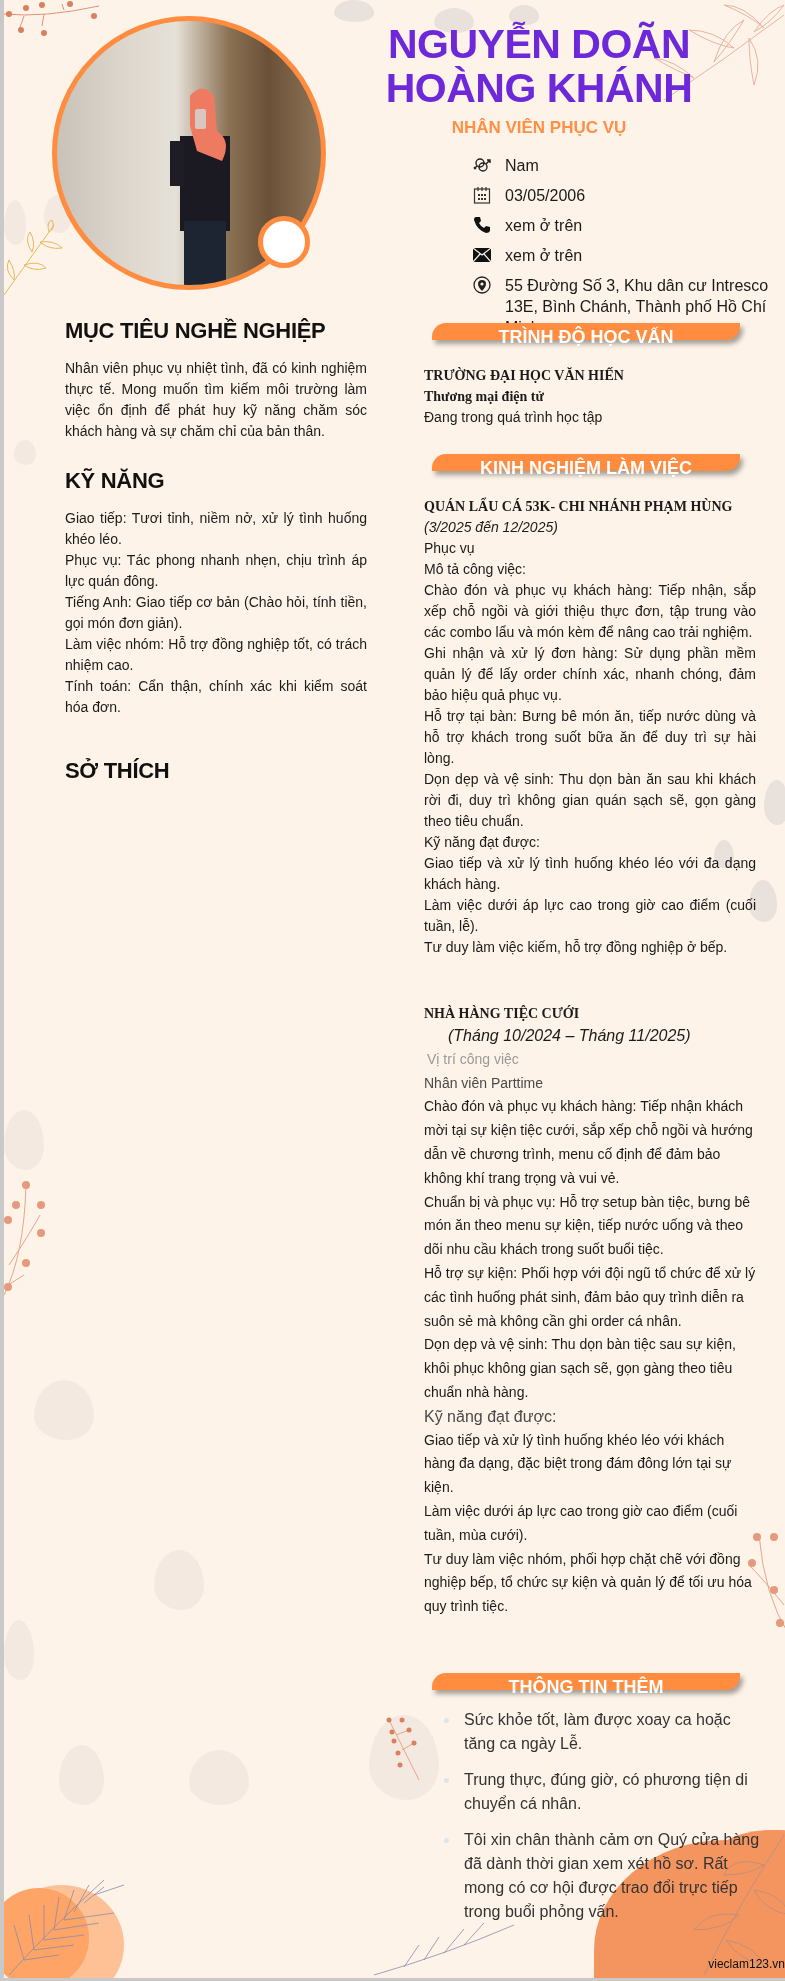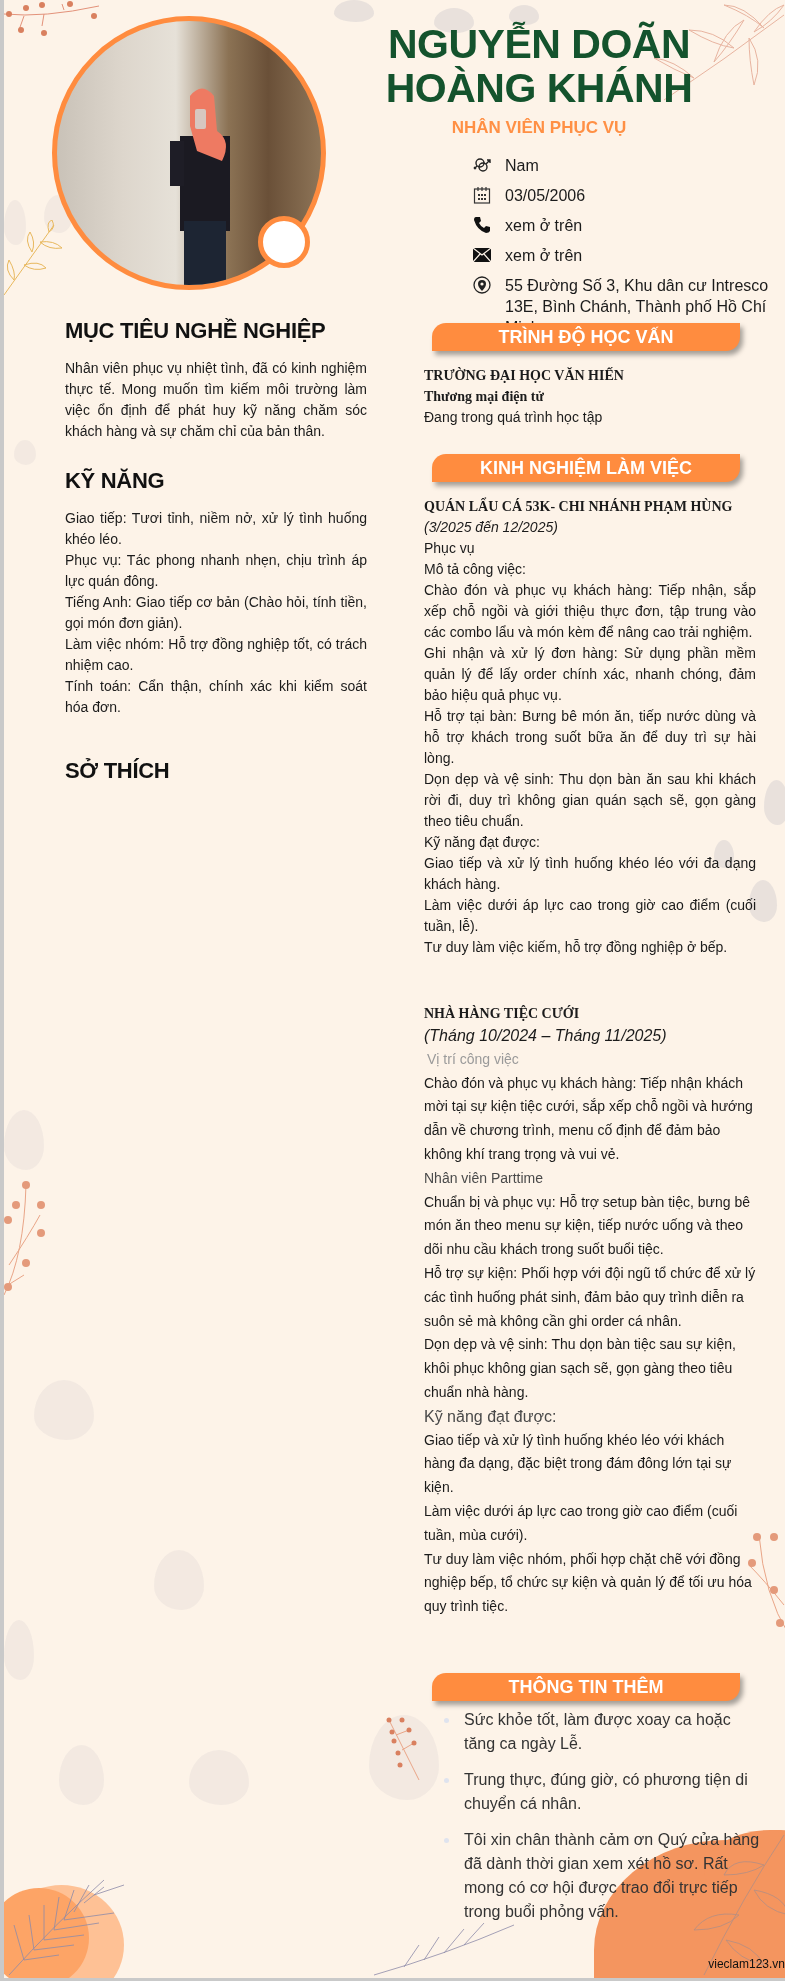--- a/index.html
+++ b/index.html
@@ -29,21 +29,21 @@
       position: absolute; left: 105px; top: 50px; width: 80px; height: 230px;
     }
     .photo-badge {
       position: absolute; left: 254px; top: 216px; width: 52px; height: 52px;
       border-radius: 50%; background: #fff; border: 5px solid #ff8c3f;
     }
 
     
     .name {
       position: absolute; left: 365px; top: 22px; width: 340px;
-      text-align: center; color: #14532d; font-weight: bold;
+      text-align: center; color: #6d28d9; font-weight: bold;
       font-size: 41px; line-height: 44px; letter-spacing: -0.5px;
     }
     .role {
       position: absolute; left: 365px; top: 118px; width: 340px;
       text-align: center; color: #ff9045; font-weight: bold; font-size: 17px;
     }
     .contacts { position: absolute; left: 468px; top: 155px; width: 300px; }
     .contact {
       display: flex; align-items: flex-start; font-size: 16px; color: #1b1b1b;
       line-height: 21px; margin-bottom: 9px;
@@ -52,21 +52,21 @@
     .contact.addr { height: 48px; overflow: hidden; }
 
     
     .left { position: absolute; left: 61px; top: 318px; width: 302px; }
     .sec-title { font-size: 22px; font-weight: bold; color: #111; margin-bottom: 14px; letter-spacing: -0.3px; }
     .para { font-size: 14px; line-height: 21px; color: #1b1b1b; text-align: justify; }
     .left .block { margin-bottom: 26px; }
 
     
     .banner {
-      position: absolute; left: 428px; width: 308px; height: 28px;
+      position: absolute; left: 428px; width: 308px; height: 17px;
       background: #ff8c3f; color: #fff; font-weight: bold; font-size: 18px;
       text-align: center; line-height: 28px;
       border-radius: 14px 0 14px 0;
       box-shadow: 3px 4px 5px rgba(0,0,0,.35);
     }
     .right { position: absolute; left: 420px; width: 332px; color: #1b1b1b; font-size: 14px; }
     .bold { font-weight: bold; font-family: Liberation Serif, serif; }
     .it { font-style: italic; }
     .line { line-height: 21px; }
     .just { text-align: justify; }
@@ -335,24 +335,24 @@
     <div class="line">Hỗ trợ tại bàn: Bưng bê món ăn, tiếp nước dùng và hỗ trợ khách trong suốt bữa ăn để duy trì sự hài lòng.</div>
     <div class="line">Dọn dẹp và vệ sinh: Thu dọn bàn ăn sau khi khách rời đi, duy trì không gian quán sạch sẽ, gọn gàng theo tiêu chuẩn.</div>
     <div class="line">Kỹ năng đạt được:</div>
     <div class="line">Giao tiếp và xử lý tình huống khéo léo với đa dạng khách hàng.</div>
     <div class="line">Làm việc dưới áp lực cao trong giờ cao điểm (cuối tuần, lễ).</div>
     <div class="line">Tư duy làm việc kiếm, hỗ trợ đồng nghiệp ở bếp.</div>
   </div>
 
   <div class="right exp2" style="top:1003px;">
     <div class="line bold" style="line-height:21px;">NHÀ HÀNG TIỆC CƯỚI</div>
-    <div class="line it" style="font-size:16px;">(Tháng 10/2024 – Tháng 11/2025)</div>
+    <div class="line it" style="font-size:16px;margin-left:24px;">(Tháng 10/2024 – Tháng 11/2025)</div>
     <div class="line gray" style="padding-left:3px;">Vị trí công việc</div>
+    <div class="line dim">Nhân viên Parttime</div>
     <div class="line">Chào đón và phục vụ khách hàng: Tiếp nhận khách mời tại sự kiện tiệc cưới, sắp xếp chỗ ngồi và hướng dẫn về chương trình, menu cố định để đảm bảo không khí trang trọng và vui vẻ.</div>
-    <div class="line dim">Nhân viên Parttime</div>
     <div class="line">Chuẩn bị và phục vụ: Hỗ trợ setup bàn tiệc, bưng bê món ăn theo menu sự kiện, tiếp nước uống và theo dõi nhu cầu khách trong suốt buổi tiệc.</div>
     <div class="line">Hỗ trợ sự kiện: Phối hợp với đội ngũ tổ chức để xử lý các tình huống phát sinh, đảm bảo quy trình diễn ra suôn sẻ mà không cần ghi order cá nhân.</div>
     <div class="line">Dọn dẹp và vệ sinh: Thu dọn bàn tiệc sau sự kiện, khôi phục không gian sạch sẽ, gọn gàng theo tiêu chuẩn nhà hàng.</div>
     <div class="line dim" style="font-size:16px;">Kỹ năng đạt được:</div>
     <div class="line">Giao tiếp và xử lý tình huống khéo léo với khách hàng đa dạng, đặc biệt trong đám đông lớn tại sự kiện.</div>
     <div class="line">Làm việc dưới áp lực cao trong giờ cao điểm (cuối tuần, mùa cưới).</div>
     <div class="line">Tư duy làm việc nhóm, phối hợp chặt chẽ với đồng nghiệp bếp, tổ chức sự kiện và quản lý để tối ưu hóa quy trình tiệc.</div>
   </div>
 
   <div class="banner" style="top:1673px;">THÔNG TIN THÊM</div>

